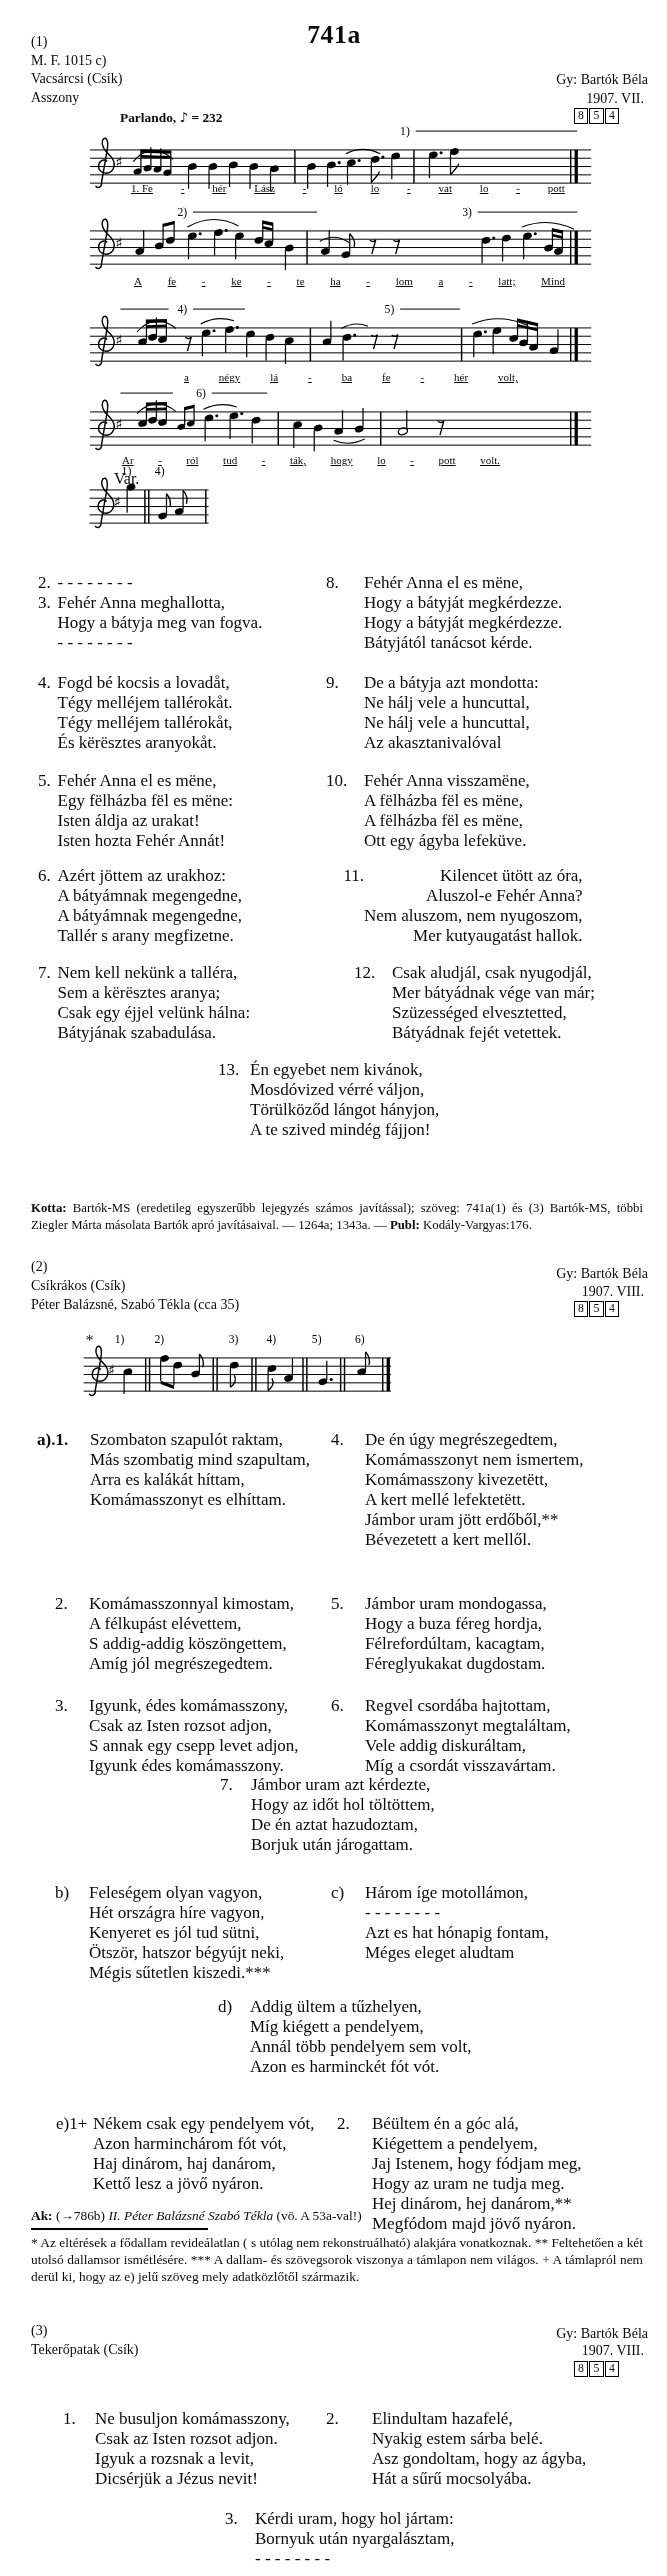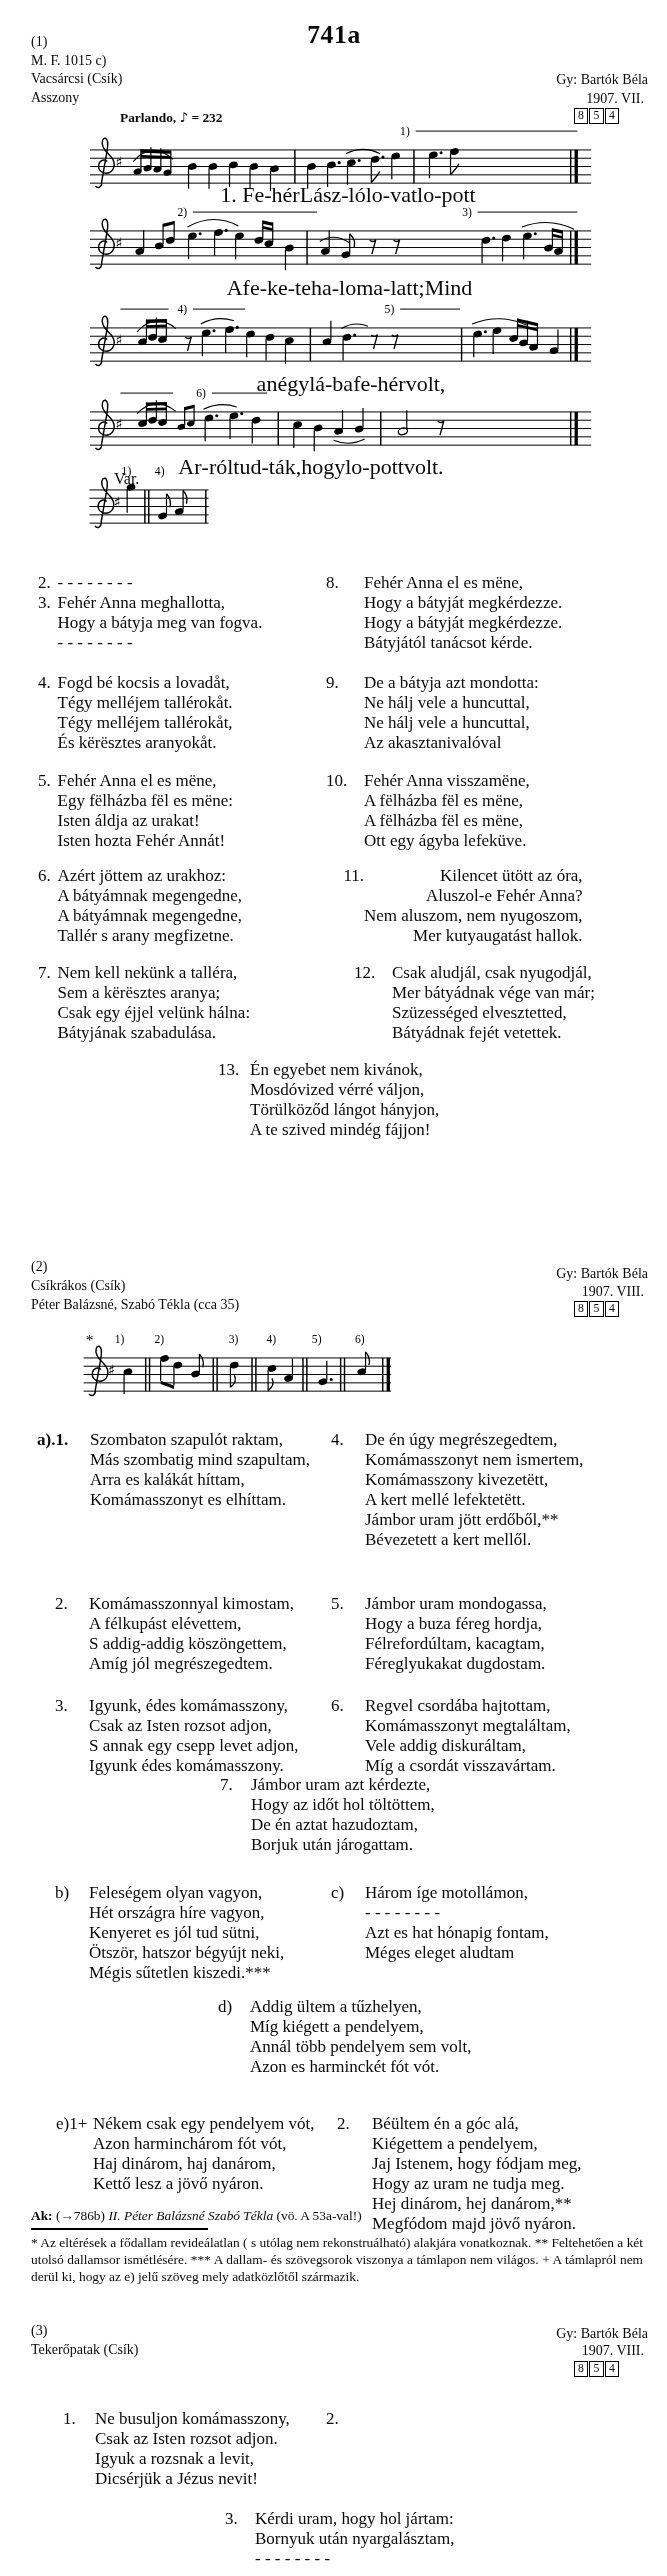--- a/index.html
+++ b/index.html
@@ -9,21 +9,21 @@
   .title{font-size:25.6px;font-weight:bold;width:100%;text-align:center;letter-spacing:0.6px;}
   .hdr{font-size:14px;}
   .hdr-r{font-size:14px;text-align:right;}
   .tempo{font-size:13.4px;font-weight:bold;}
   .notesym{font-family:"DejaVu Sans",sans-serif;}
   .boxes{display:flex;gap:1.1px;}
   .bx{border:1.1px solid #000;font-size:11.7px;line-height:14px;min-width:9px;padding:0 1.7px;text-align:center;}
   .verse{position:absolute;display:flex;font-size:17px;line-height:20px;white-space:nowrap;}
   .vn{flex:none;}
   .vl{flex:none;}
-  .lyr{position:absolute;display:flex;justify-content:center;font-size:22px;white-space:nowrap;}
+  .lyr{position:absolute;display:flex;justify-content:space-between;font-size:11px;white-space:nowrap;text-decoration:underline;}
   .varlab{font-size:16px;}
   .noteblock{font-size:12.8px;line-height:17px;text-align:justify;}
   .fnote{font-size:13.4px;line-height:17px;text-align:justify;}
   .akline{font-size:13.4px;}
   .rule{position:absolute;background:#000;}
   b{font-weight:bold;} i{font-style:italic;}
   svg{position:absolute;overflow:visible;}
   .sl{stroke:#000;stroke-width:1.8;}
   .stem{stroke:#000;stroke-width:2.2;fill:none;}
   .bl{stroke:#000;stroke-width:2.6;}
@@ -448,20 +448,23 @@
   <div class="verse" style="top:1060px;left:218px;">
     <div class="vn" style="width:32px;">13.</div>
       <div class="vl">
         <div>Én egyebet nem kivánok,</div>
         <div>Mosdóvized vérré váljon,</div>
         <div>Törülköződ lángot hányjon,</div>
         <div>A te szived mindég fájjon!</div>
       </div>
   </div>
 
+  <div class="abs noteblock" style="top:1200px;left:31px;width:612px;">
+    <b>Kotta:</b><span> Bartók-MS (eredetileg egyszerűbb lejegyzés számos javítással); szöveg: 741a(1) és (3) Bartók-MS, többi Ziegler Márta másolata Bartók apró javításaival. — 1264a; 1343a. — </span><b>Publ:</b><span> Kodály-Vargyas:176.</span>
+  </div>
 
   <div class="abs hdr" style="top:1259px;left:31px;">(2)</div>
   <div class="abs hdr" style="top:1278px;left:31px;">Csíkrákos (Csík)</div>
   <div class="abs hdr" style="top:1297px;left:31px;">Péter Balázsné, Szabó Tékla (cca 35)</div>
   <div class="abs hdr-r" style="top:1266px;right:20px;">Gy: Bartók Béla</div>
   <div class="abs hdr-r" style="top:1284px;right:24px;">1907. VIII.</div>
   <div class="abs boxes" style="top:1301px;right:49px;">
     <span class="bx">8</span>
     <span class="bx">5</span>
     <span class="bx">4</span>
@@ -651,20 +654,26 @@
     <div class="vn" style="width:32px;">1.</div>
       <div class="vl">
         <div>Ne busuljon komámasszony,</div>
         <div>Csak az Isten rozsot adjon.</div>
         <div>Igyuk a rozsnak a levit,</div>
         <div>Dicsérjük a Jézus nevit!</div>
       </div>
   </div>
   <div class="verse" style="top:2409px;left:326px;">
     <div class="vn" style="width:46px;">2.</div>
+      <div class="vl">
+        <div>Elindultam hazafelé,</div>
+        <div>Nyakig estem sárba belé.</div>
+        <div>Asz gondoltam, hogy az ágyba,</div>
+        <div>Hát a sűrű mocsolyába.</div>
+      </div>
   </div>
   <div class="verse" style="top:2509px;left:225px;">
     <div class="vn" style="width:30px;">3.</div>
       <div class="vl">
         <div>Kérdi uram, hogy hol jártam:</div>
         <div>Bornyuk után nyargalásztam,</div>
         <div>- - - - - - - -</div>
       </div>
   </div>
 

